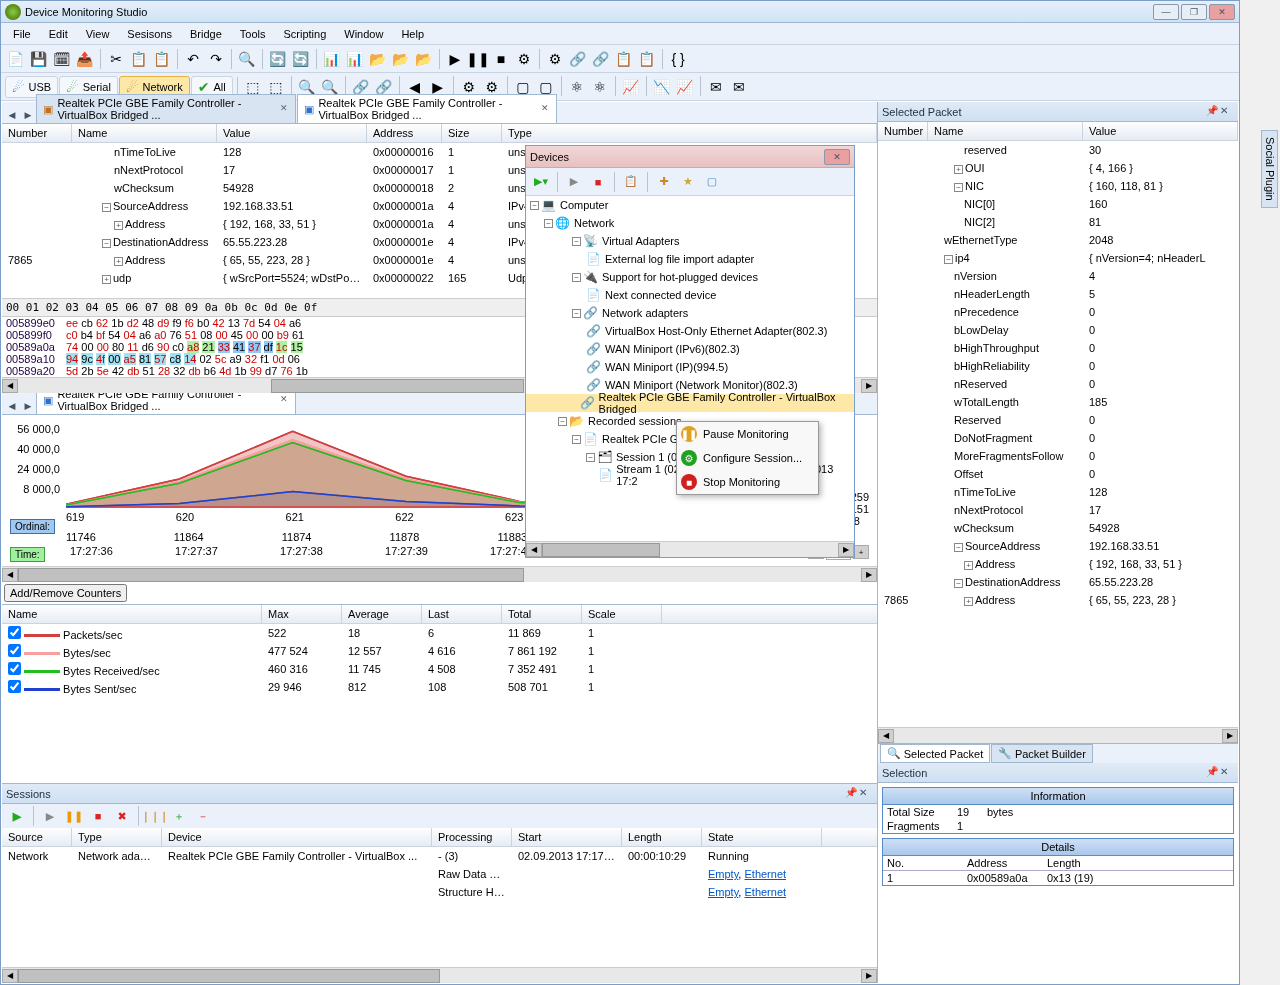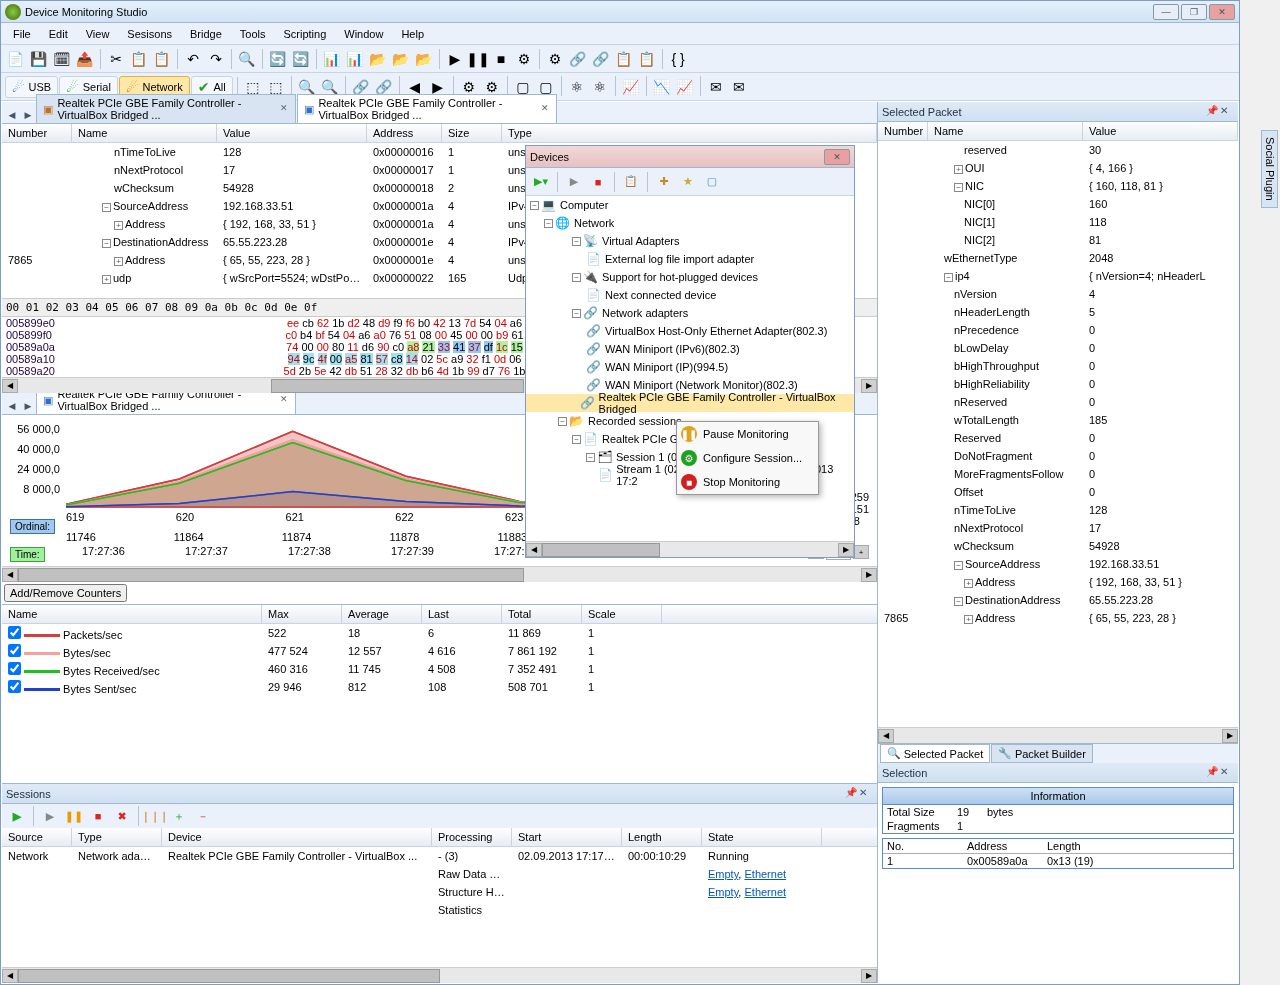--- a/index.html
+++ b/index.html
@@ -33,21 +33,21 @@
 .grid-header { display:flex; background:linear-gradient(#fefefe,#e6ecf4); border-bottom:1px solid #cad4e0; }
 .gh { padding:3px 6px; border-right:1px solid #cad4e0; overflow:hidden; white-space:nowrap; }
 .grid-body { overflow:auto; background:#fff; }
 .grow { display:flex; height:18px; align-items:center; }
 .gc { padding:1px 6px; overflow:hidden; white-space:nowrap; text-overflow:ellipsis; }
 .tree-indent { display:inline-block; }
 .exp { display:inline-block; width:9px; height:9px; border:1px solid #888; text-align:center; line-height:7px; font-size:8px; margin-right:2px; color:#555; background:#fff; cursor:pointer; }
 .hex-head { font-family:Consolas,monospace; font-size:11px; background:#efefef; padding:2px 4px; border-bottom:1px solid #ccc; }
 .hex-row { font-family:Consolas,monospace; font-size:11px; display:flex; padding:0 4px; }
 .hex-off { width:60px; color:#204; }
-.hex-bytes { flex:1; white-space:pre;text-align:center; }
+.hex-bytes { flex:1; white-space:pre; }
 .hex-ascii { width:130px; color:#a04; }
 .hl-grn { background:#b0f0a0; }
 .hl-cyn { background:#a0e0f0; }
 .hl-blu { background:#90c8f8; }
 .red { color:#c00; }
 .blk { color:#000; }
 .chart-area { height:190px; display:flex; flex-direction:column; border-bottom:1px solid #a0b8d0; }
 .chart { flex:1; position:relative; background:#fff; margin:4px; }
 .counters { flex:1; overflow:auto; }
 .sess { height:200px; border-top:1px solid #a0b8d0; display:flex; flex-direction:column; }
@@ -457,21 +457,21 @@
             </div>
           <div style="position:absolute;left:60px;right:130px;top:112px;display:flex;justify-content:space-between;font-size:10px" id="xnum">
               <span>11746</span>
               <span>11864</span>
               <span>11874</span>
               <span>11878</span>
               <span>11883</span>
               <span>11888</span>
               <span>11894</span>
             </div>
-          <div style="position:absolute;left:76px;right:130px;top:126px;display:flex;justify-content:space-between;font-size:10px" id="xtime">
+          <div style="position:absolute;left:64px;right:130px;top:126px;display:flex;justify-content:space-between;font-size:10px" id="xtime">
               <span>17:27:36</span>
               <span>17:27:37</span>
               <span>17:27:38</span>
               <span>17:27:39</span>
               <span>17:27:40</span>
               <span>17:27:41</span>
               <span>17:27:42</span>
             </div>
           <div style="position:absolute;bottom:2px;right:4px;display:flex;gap:2px;align-items:center">
             <div class="sb-btn">−</div>
@@ -583,29 +583,20 @@
             </div>
             <div class="grow">
 <div class="gc" style="width:70px"></div>
               <div class="gc" style="width:90px"></div>
               <div class="gc" style="width:270px"></div>
               <div class="gc" style="width:80px">Structure Help</div>
               <div class="gc" style="width:110px"></div>
               <div class="gc" style="width:80px"></div>
               <div class="gc" style="width:120px"><span class="link">Empty</span>, <span class="link">Ethernet</span></div>
             </div>
-            <div class="grow">
-<div class="gc" style="width:70px"></div>
-              <div class="gc" style="width:90px"></div>
-              <div class="gc" style="width:270px"></div>
-              <div class="gc" style="width:80px">Statistics</div>
-              <div class="gc" style="width:110px"></div>
-              <div class="gc" style="width:80px"></div>
-              <div class="gc" style="width:120px"></div>
-            </div>
           </div>
         <div class="scrollbar-h">
             <div class="sb-btn">◀</div>
             <div class="sb-track">
               <div class="sb-thumb" style="left:0;width:50%"></div>
             </div>
             <div class="sb-btn">▶</div>
           </div>
       </div>
     </div>
@@ -635,25 +626,20 @@
           </div>
           <div class="grow">
 <div class="gc" style="width:50px"></div>
 <div class="gc" style="width:155px"><span class="tree-indent" style="width:20px"></span><span class="exp">−</span>NIC</div>
 <div class="gc" style="flex:1">{ 160, 118, 81 }</div>
           </div>
           <div class="grow">
 <div class="gc" style="width:50px"></div>
 <div class="gc" style="width:155px"><span class="tree-indent" style="width:30px"></span>NIC[0]</div>
 <div class="gc" style="flex:1">160</div>
-          </div>
-          <div class="grow">
-<div class="gc" style="width:50px"></div>
-<div class="gc" style="width:155px"><span class="tree-indent" style="width:30px"></span>NIC[1]</div>
-<div class="gc" style="flex:1">118</div>
           </div>
           <div class="grow">
 <div class="gc" style="width:50px"></div>
 <div class="gc" style="width:155px"><span class="tree-indent" style="width:30px"></span>NIC[2]</div>
 <div class="gc" style="flex:1">81</div>
           </div>
           <div class="grow">
 <div class="gc" style="width:50px"></div>
 <div class="gc" style="width:155px"><span class="tree-indent" style="width:10px"></span>wEthernetType</div>
 <div class="gc" style="flex:1">2048</div>
@@ -791,20 +777,21 @@
                 <div>bytes</div>
               </div>
               <div class="info-row">
                 <div style="width:70px">Fragments</div>
                 <div style="width:30px">1</div>
                 <div></div>
               </div>
             </div>
         </div>
         <div class="info-box">
+          <div class="info-title">Details</div>
           <div class="info-row" style="border-bottom:1px solid #aac" id="detcols">
               <div style="width:80px">No.</div>
               <div style="width:80px">Address</div>
               <div style="width:80px">Length</div>
             </div>
           <div class="info-row" id="detrow">
               <div style="width:80px">1</div>
               <div style="width:80px">0x00589a0a</div>
               <div style="width:80px">0x13 (19)</div>
             </div>

